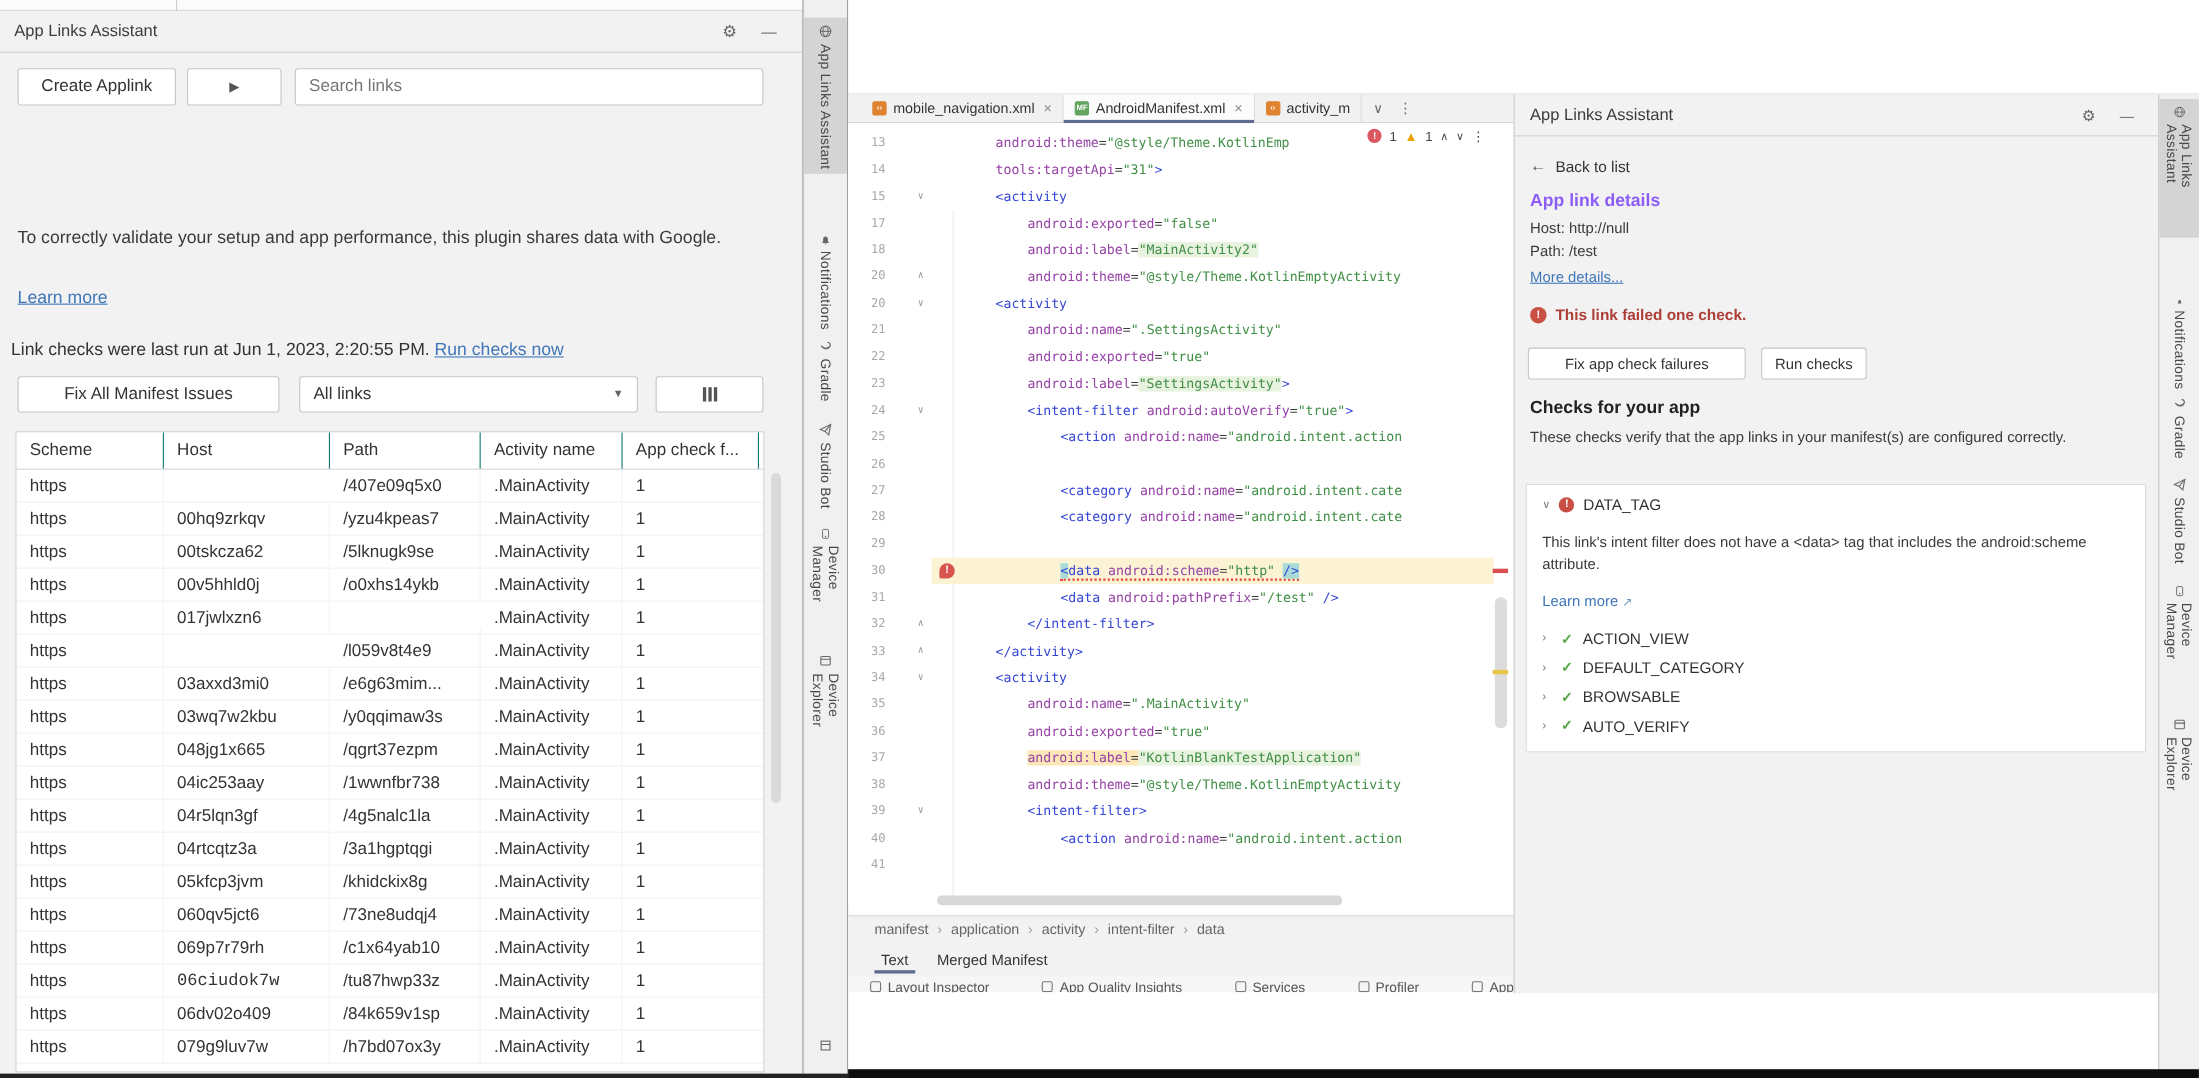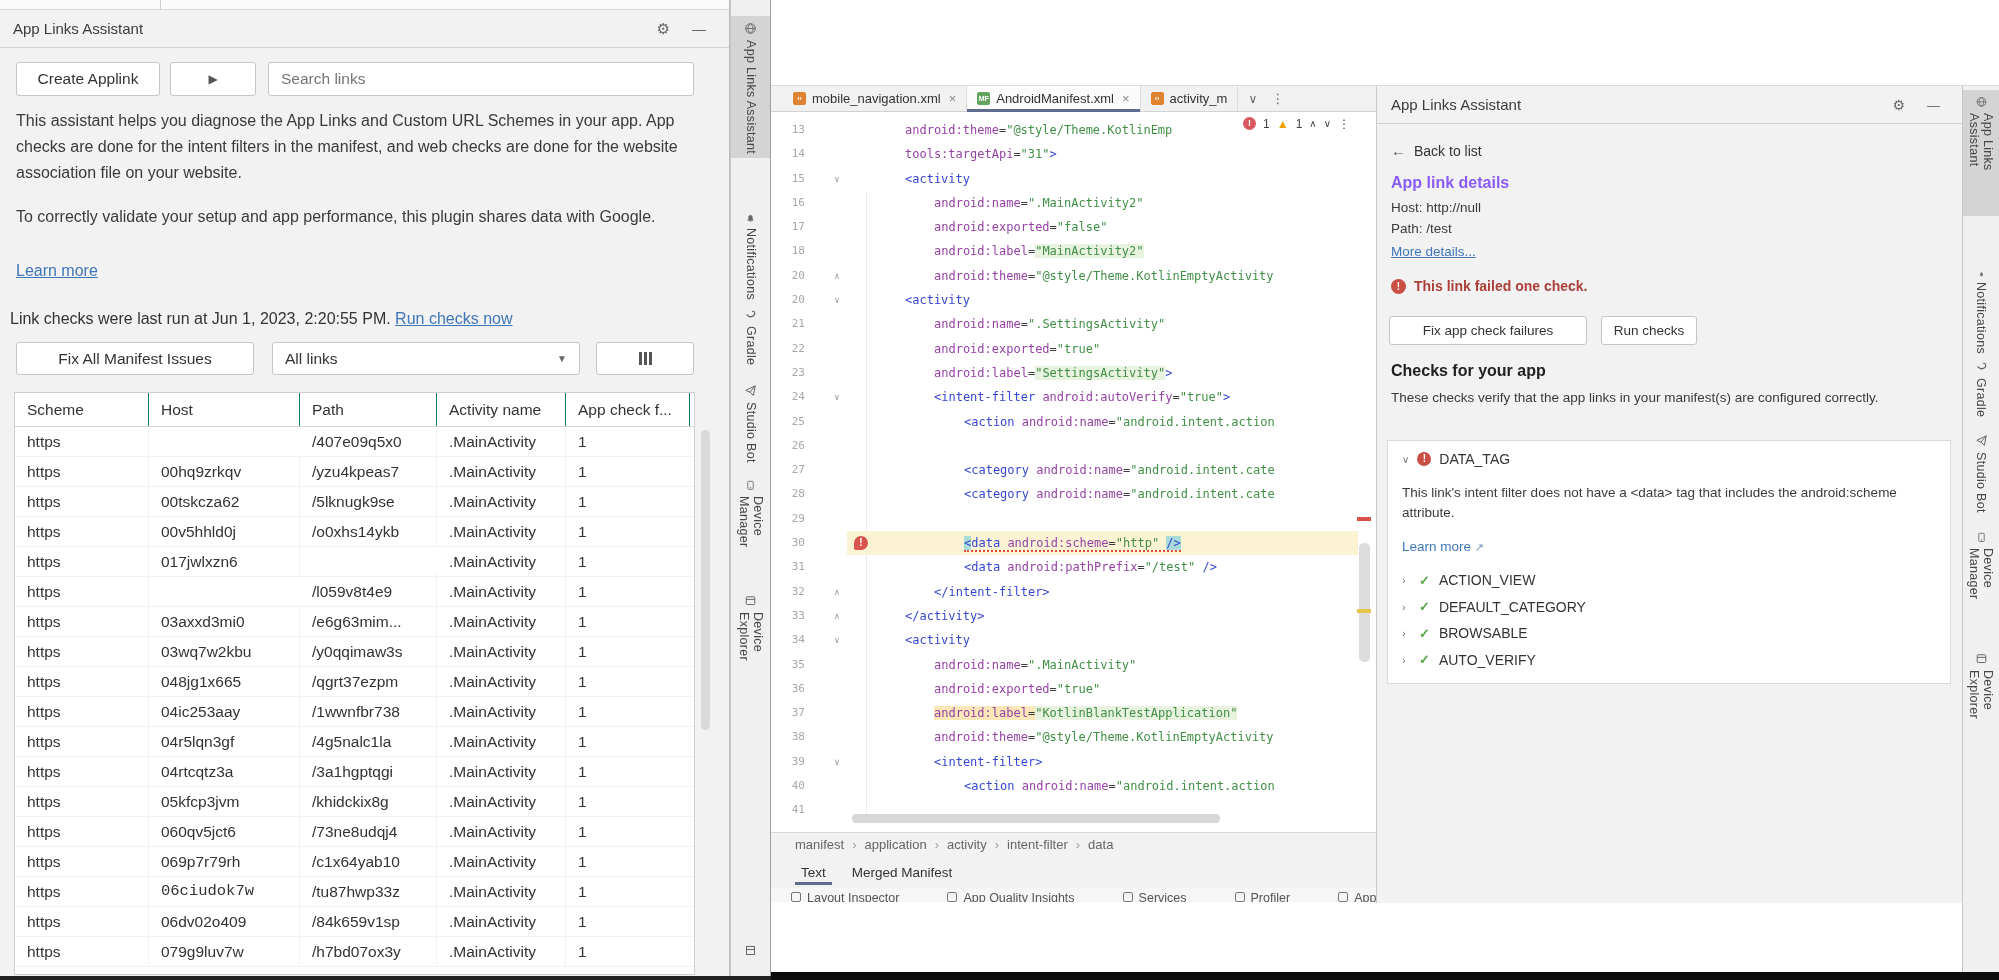--- a/index.html
+++ b/index.html
@@ -140,21 +140,20 @@
   </div>
   <div id="lwin-toolbar" class="b">
     <div class="btn b" style="left:16px; top:14px; width:144px; height:34px; font-size:15.5px;">
       <span>Create Applink</span>
     </div>
     <div class="btn b" style="left:170px; top:14px; width:86px; height:34px;">
       <span style="font-size:12px; color:#555;">▶</span>
     </div>
     <input class="b" style="left: 268px; top: 14px; width: 426px; height: 34px; border: 1px solid rgb(198, 198, 198); border-radius: 3px; padding-left: 12px; font-size: 15.5px; color: rgb(51, 51, 51); font-family: &quot;Liberation Sans&quot;, sans-serif;" placeholder="Search links">
   </div>
-  <div id="desc1" class="b">This assistant helps you diagnose the App Links and Custom URL Schemes in your app. App checks are done for the intent filters in the manifest, and web checks are done for the website association file on your website.</div>
   <div id="desc2" class="b">To correctly validate your setup and app performance, this plugin shares data with Google.</div>
   <div id="learn-more" class="b"><span class="link">Learn more</span></div>
   <div id="lastrun" class="b">
     <span>Link checks were last run at Jun 1, 2023, 2:20:55 PM.</span>
     <span class="link">Run checks now</span>
   </div>
   <div id="lbtnrow" class="b">
     <div class="btn b" style="left:272px; top:0; width:308px; height:33px; justify-content:flex-start; padding-left:12px; font-size:15.5px;">
       <span>All links</span>
       <span style="position:absolute; right:12px; font-size:10px; color:#666;">▼</span>
@@ -393,24 +392,20 @@
         <div class="codespan" style="left: 134px;"><span class="tk-a">android:theme</span><span class="tk-p">=</span><span class="tk-v">"@style/Theme.KotlinEmp</span></div>
       </div>
       <div class="cl">
         <div class="ln">14</div>
         <div class="codespan" style="left: 134px;"><span class="tk-a">tools:targetApi</span><span class="tk-p">=</span><span class="tk-v">"31"</span><span class="tk-t">&gt;</span></div>
       </div>
       <div class="cl">
         <div class="ln">15</div>
         <div class="fold">∨</div>
         <div class="codespan" style="left: 134px;"><span class="tk-t">&lt;activity</span></div>
-      </div>
-      <div class="cl">
-        <div class="ln">16</div>
-        <div class="codespan" style="left: 163px;"><span class="tk-a">android:name</span><span class="tk-p">=</span><span class="tk-v">".MainActivity2"</span></div>
       </div>
       <div class="cl">
         <div class="ln">17</div>
         <div class="codespan" style="left: 163px;"><span class="tk-a">android:exported</span><span class="tk-p">=</span><span class="tk-v">"false"</span></div>
       </div>
       <div class="cl">
         <div class="ln">18</div>
         <div class="codespan" style="left: 163px;"><span class="tk-a">android:label</span><span class="tk-p">=</span><span class="tk-v bg-g">"MainActivity2"</span></div>
       </div>
       <div class="cl">

